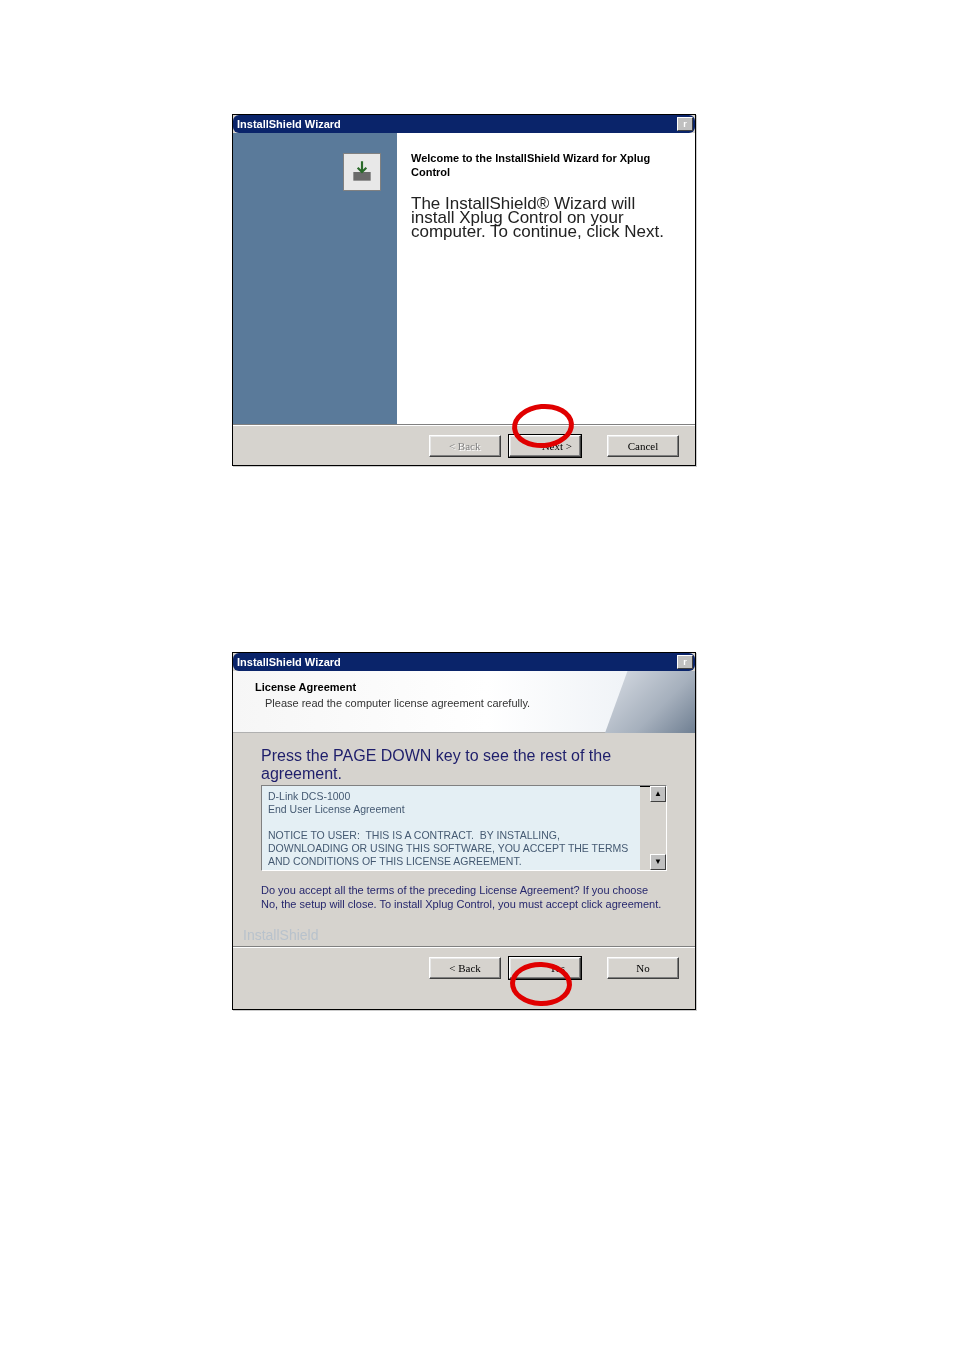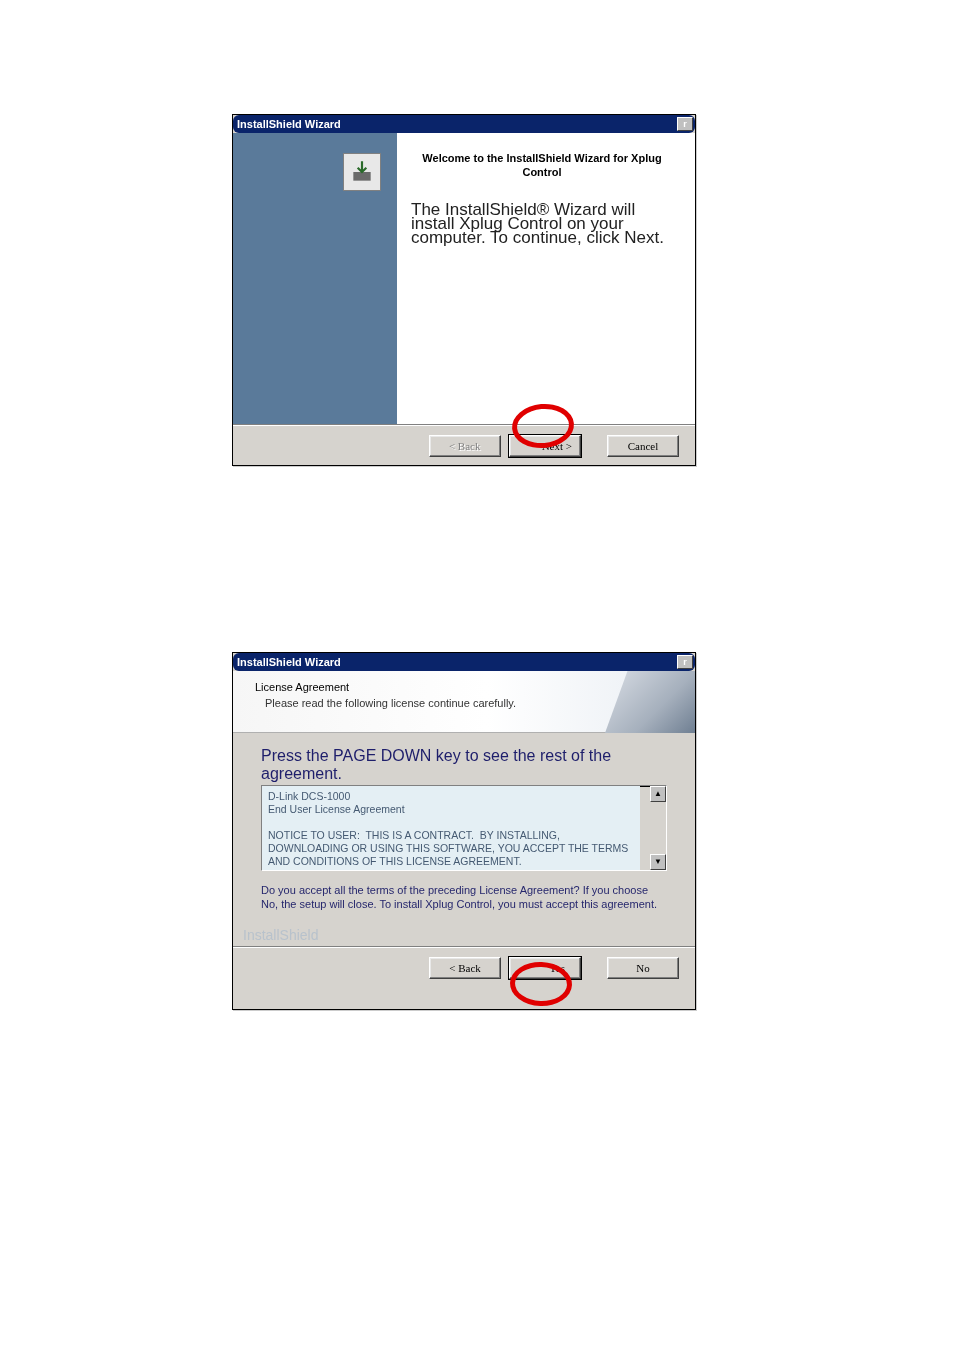--- a/index.html
+++ b/index.html
@@ -62,32 +62,32 @@
       background: #e8e8e8;
       border: 1px solid #808080;
       display: flex; align-items: center; justify-content: center;
     }
     .welcome-icon-box svg { width: 26px; height: 26px; }
     .welcome-right {
       flex: 1;
       background: #ffffff;
       padding: 18px 22px 10px 14px;
     }
-    .welcome-title { font-weight: bold; font-size: 11px; line-height: 14px; margin-bottom: 24px; text-align: center; }
+    .welcome-title { font-weight: bold; font-size: 11px; line-height: 14px; margin-bottom: 18px; }
     .welcome-text { font-size: 17px; line-height: 14px; color: #222; }
 
     
     .lic-header {
       background: linear-gradient(to right, #f6f6f6 0%, #ffffff 55%, #e8edf3 100%);
       border-bottom: 1px solid #b0b0b0;
       position: relative;
       padding: 10px 20px 12px 22px;
       height: 62px;
     }
-    .lic-title { font-weight: normal; font-size: 11px; margin-bottom: 4px; }
+    .lic-title { font-weight: bold; font-size: 11px; margin-bottom: 4px; }
     .lic-subtitle { font-size: 11px; padding-left: 10px; color: #333; }
     .lic-corner-img {
       position: absolute; right: 0; top: 0; width: 90px; height: 62px;
       background: linear-gradient(135deg, #d9dee5 0%, #a6b0bd 60%, #6f7f92 100%);
       clip-path: polygon(25% 0, 100% 0, 100% 100%, 0 100%);
     }
     .lic-body {
       padding: 14px 28px 6px 28px;
     }
     .lic-instr { font-size: 16px; color: #1e1e6b; margin-bottom: 2px; }
@@ -204,38 +204,38 @@
 <div class="wizard-window window2">
   <div class="titlebar">
     <span>InstallShield Wizard</span>
     <div class="titlebar-buttons">
       <div class="titlebar-btn">r</div>
     </div>
   </div>
   <div class="lic-header">
     <div class="lic-corner-img"></div>
     <div class="lic-title">License Agreement</div>
-    <div class="lic-subtitle">Please read the following license continue carefully.</div>
+    <div class="lic-subtitle">Please read the computer license agreement carefully.</div>
   </div>
   <div class="lic-body">
     <div class="lic-instr">Press the PAGE DOWN key to see the rest of the agreement.</div>
     <div class="textarea-wrap">
       <div class="textarea-content">D-Link DCS-1000
 End User License Agreement
 
 NOTICE TO USER:  THIS IS A CONTRACT.  BY INSTALLING, DOWNLOADING OR USING THIS SOFTWARE, YOU ACCEPT THE TERMS AND CONDITIONS OF THIS LICENSE AGREEMENT.
 
 1.  Intellectual Property Rights:
 This Xplug Control (the software) is copyrighted and is proprietary product of Cellvision Systems, Inc.  The software is also protected by United States Copyright Law and</div>
       <div class="scrollbar">
         <div class="scroll-btn">▲</div>
         <div class="scroll-btn">▼</div>
       </div>
     </div>
-    <div class="lic-question">Do you accept all the terms of the preceding License Agreement? If you choose No, the setup will close.  To install Xplug Control, you must accept this agreement.</div>
+    <div class="lic-question">Do you accept all the terms of the preceding License Agreement? If you choose No, the setup will close.  To install Xplug Control, you must accept click agreement.</div>
   </div>
   <div class="brand-text">InstallShield</div>
   <div class="button-bar">
     <div class="btn"><span>&lt; Back</span></div>
     <div class="btn default"><span>Yes</span></div>
     <div class="btn-gap"></div>
     <div class="btn"><span>No</span></div>
   </div>
 </div>
 

